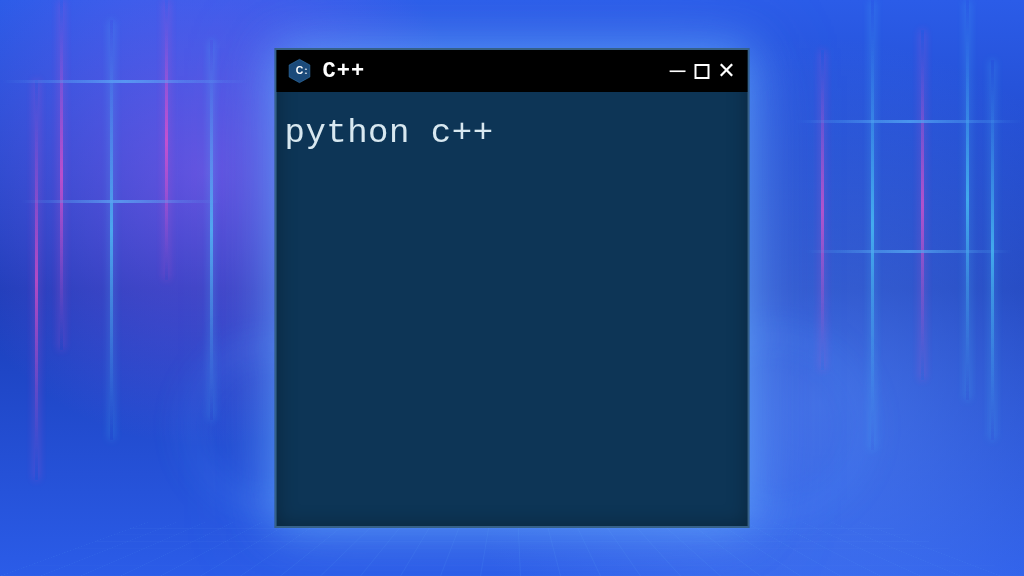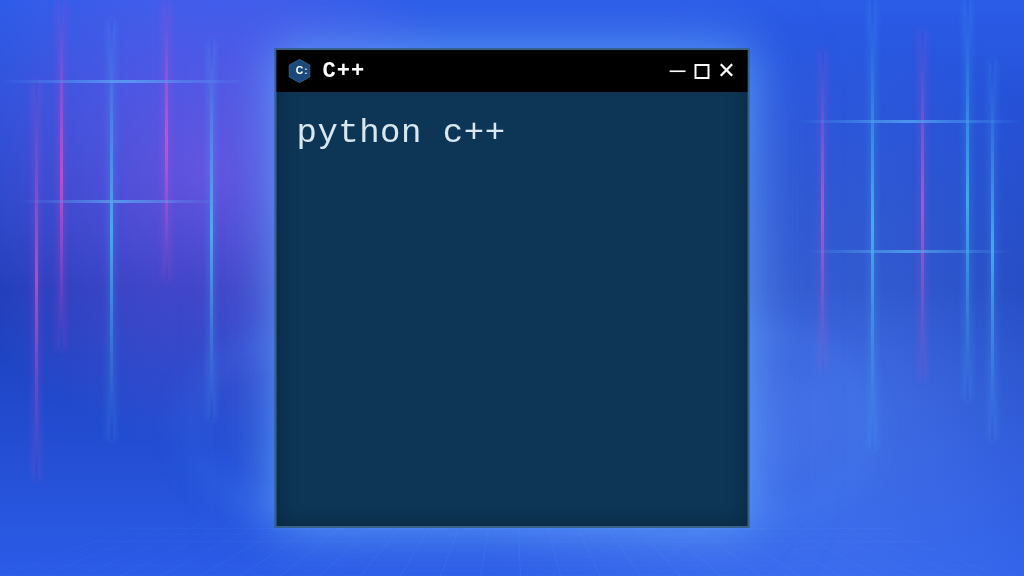--- a/index.html
+++ b/index.html
@@ -111,21 +111,21 @@
     }
     
     .win-btn.maximize {
       border: 2.5px solid #fff;
       width: 15px;
       height: 15px;
     }
     
     .terminal-body {
       flex: 1;
-      padding: 22px 20px;
+      padding: 22px 8px;
       color: #d8e8f0;
       font-family: 'Consolas', 'Lucida Console', 'Courier New', monospace;
       font-size: 34px;
       letter-spacing: 0.5px;
     }
     
     .floor-grid {
       position: absolute;
       bottom: 0;
       left: 0;

